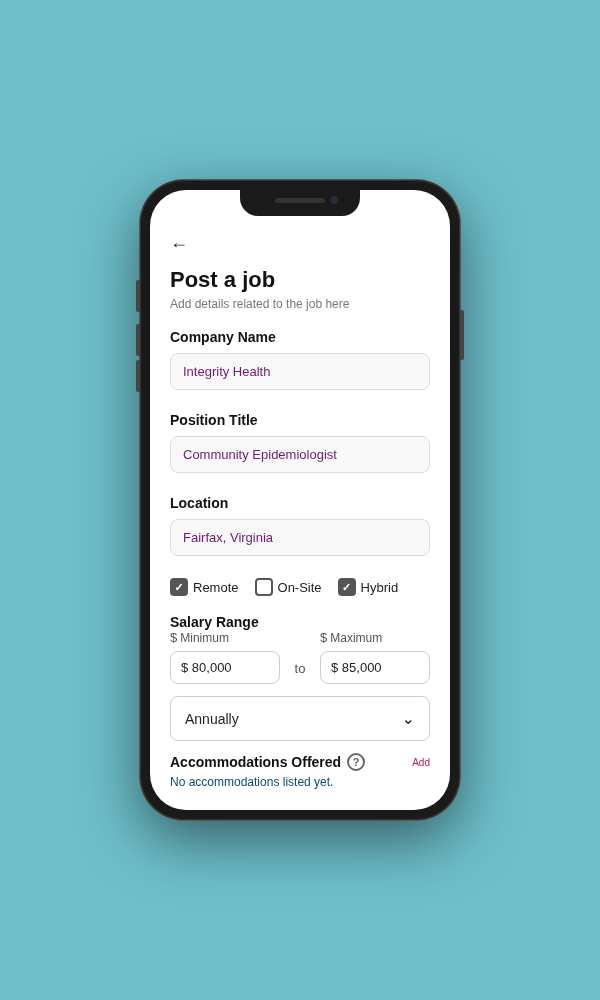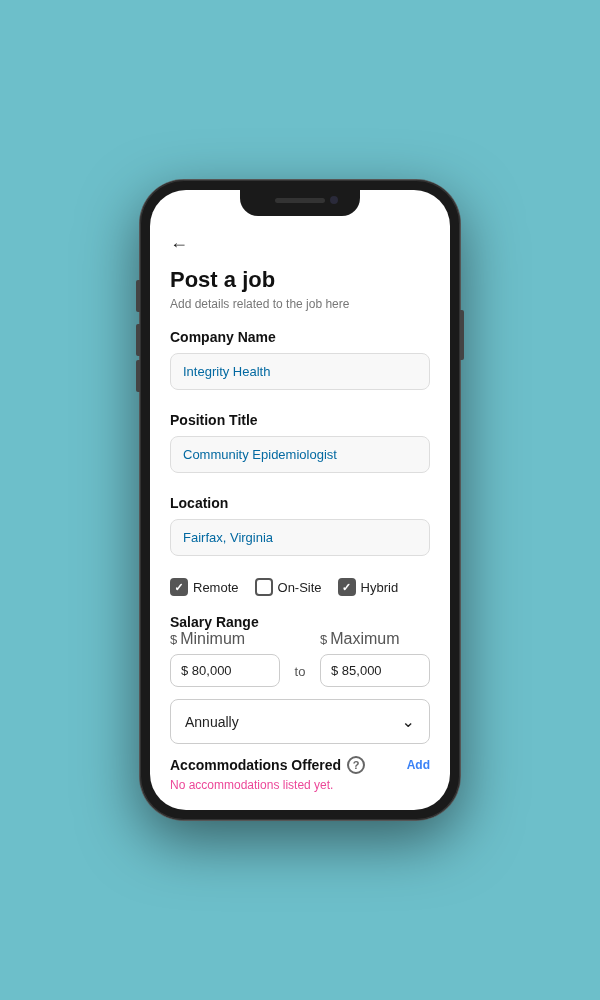--- a/index.html
+++ b/index.html
@@ -132,21 +132,21 @@
       color: #111;
       margin-bottom: 8px;
     }
 
     .text-input {
       width: 100%;
       padding: 10px 12px;
       border: 1.5px solid #ddd;
       border-radius: 8px;
       font-size: 13px;
-      color: #0369a1;
+      color: #701a75;
       background: #f8f8f8;
       margin-bottom: 16px;
       outline: none;
     }
 
     .field-group {
       margin-bottom: 6px;
     }
 
     .checkbox-row {
@@ -196,21 +196,21 @@
     }
 
     .salary-row {
       display: flex;
       align-items: center;
       gap: 6px;
       margin-bottom: 12px;
     }
 
     .salary-label {
-      font-size: 16px;
+      font-size: 12px;
       color: #555;
       display: flex;
       align-items: center;
       gap: 3px;
     }
 
     .salary-col {
       flex: 1;
     }
 
@@ -290,29 +290,29 @@
       border-radius: 50%;
       display: flex;
       align-items: center;
       justify-content: center;
       font-size: 11px;
       color: #666;
       font-weight: bold;
     }
 
     .add-link {
-      font-size: 12px;
-      color: #3b82f6;
-      font-weight: 700;
+      font-size: 10px;
+      color: #be185d;
+      font-weight: 400;
       cursor: pointer;
     }
 
     .accommodations-empty {
       font-size: 12px;
-      color: #ec4899;
+      color: #0c4a6e;
       margin-bottom: 18px;
     }
 
     .salary-labels-row {
       display: flex;
       align-items: flex-end;
       gap: 6px;
       margin-bottom: 6px;
     }
 

